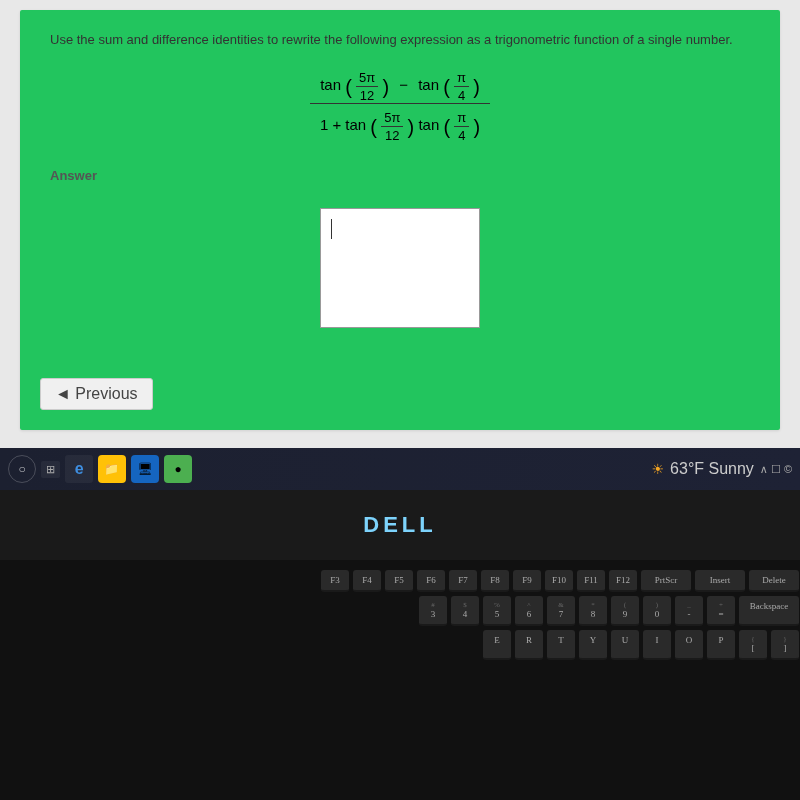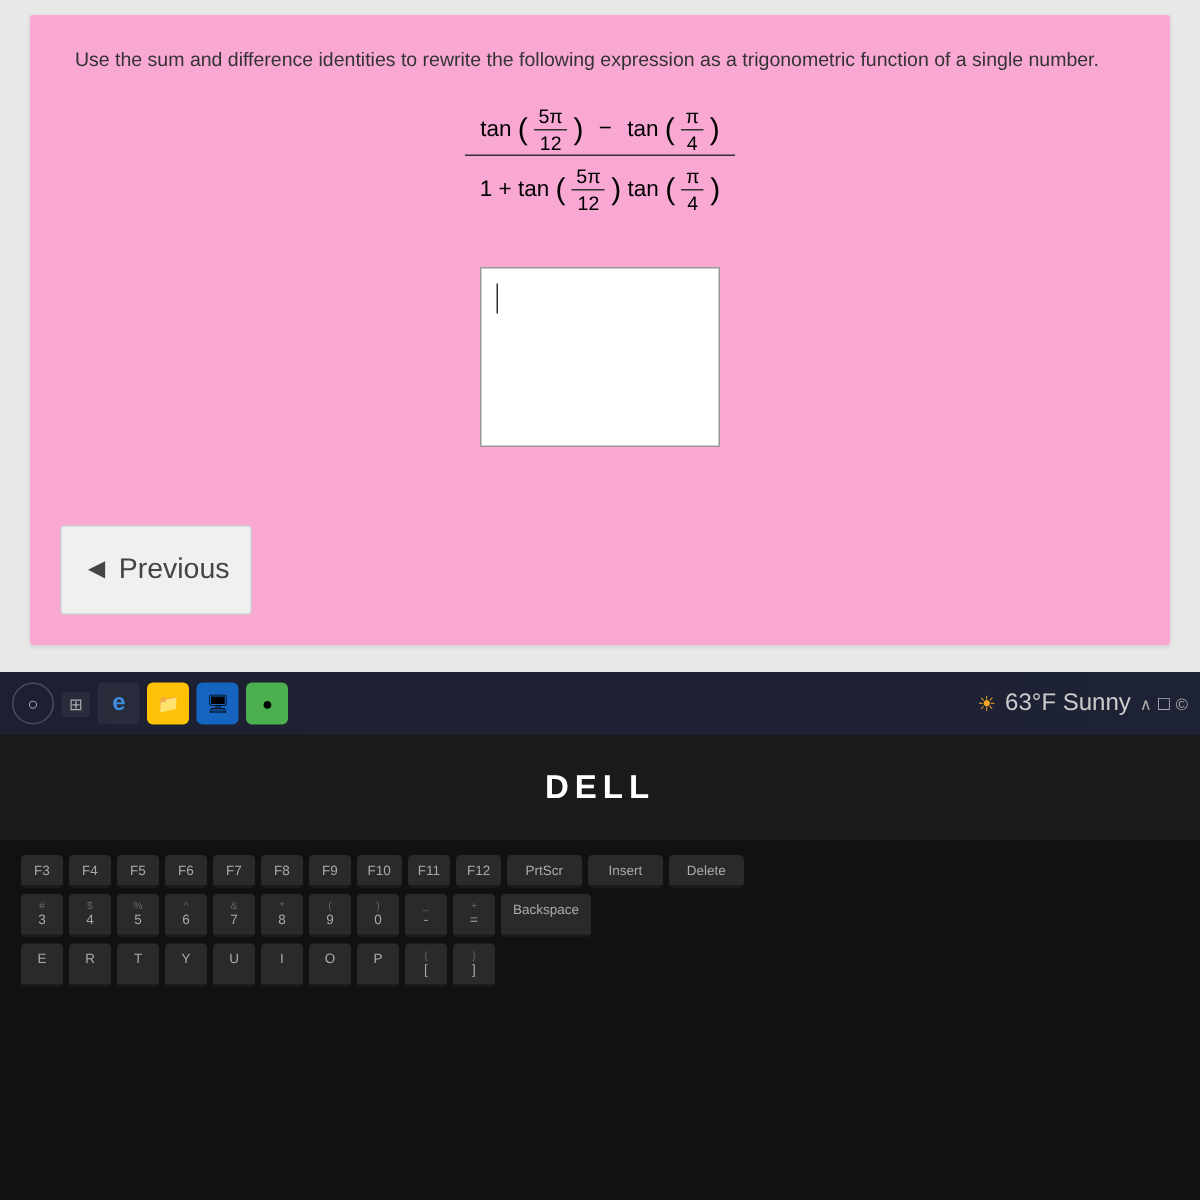--- a/index.html
+++ b/index.html
@@ -15,21 +15,21 @@
     .screen {
       width: 800px;
       height: 490px;
       background: #e8e8e8;
       position: relative;
       overflow: hidden;
     }
 
     
     .content-area {
-      background: #f9a8d4;
+      background: #22c55e;
       margin: 10px 20px;
       padding: 20px 30px;
       min-height: 420px;
       border-radius: 2px;
       box-shadow: 0 1px 3px rgba(0,0,0,0.1);
       position: relative;
     }
 
     .question-text {
       font-size: 13px;
@@ -81,22 +81,22 @@
       0%, 50% { opacity: 1; }
       51%, 100% { opacity: 0; }
     }
 
     .prev-button {
       position: absolute;
       bottom: 20px;
       left: 20px;
       background: #f0f0f0;
       border: 1px solid #ccc;
-      padding: 18px 14px;
-      font-size: 19px;
+      padding: 6px 14px;
+      font-size: 16px;
       color: #444;
       cursor: pointer;
       border-radius: 3px;
     }
 
     .taskbar-search {
       width: 28px;
       height: 28px;
       border: 1px solid rgba(255,255,255,0.2);
       border-radius: 50%;
@@ -111,41 +111,42 @@
     .dell-area {
       width: 800px;
       height: 70px;
       background: #1a1a1a;
       display: flex;
       align-items: center;
       justify-content: center;
     }
 
     .dell-logo {
-      color: #ffffff;
+      color: #7dd3fc;
       font-size: 22px;
       font-weight: bold;
       letter-spacing: 4px;
       font-family: 'Arial Black', sans-serif;
     }
 
     
     .keyboard-area {
       width: 800px;
       height: 240px;
       background: #111;
       padding: 10px 0;
     }
 
     .keyboard-row {
       display: flex;
-      justify-content: flex-start;
+      justify-content: flex-end;
       gap: 4px;
       margin-bottom: 4px;
-      padding: 0 14px;
+      padding: 0 1px;
+      font-family: Liberation Serif, serif;
     }
 
     .key {
       background: #2a2a2a;
       color: #aaa;
       font-size: 9px;
       padding: 5px 7px;
       border-radius: 3px;
       border-bottom: 2px solid #1a1a1a;
       min-width: 28px;
@@ -208,20 +209,21 @@
         <span>tan</span>
         <span class="paren">(</span>
         <span style="display:inline-flex; flex-direction:column; align-items:center; vertical-align:middle; font-size:13px;">
           <span style="border-bottom:1px solid #333; padding: 0 3px 1px 3px;">π</span>
           <span style="padding: 1px 3px 0 3px;">4</span>
         </span>
         <span class="paren">)</span>
       </div>
     </div>
 
+    <div class="answer-label">Answer</div>
 
     <div class="answer-box-container">
       <div class="answer-box">
         <div class="cursor"></div>
       </div>
     </div>
 
     <button class="prev-button">◄ Previous</button>
   </div>
 </div>

